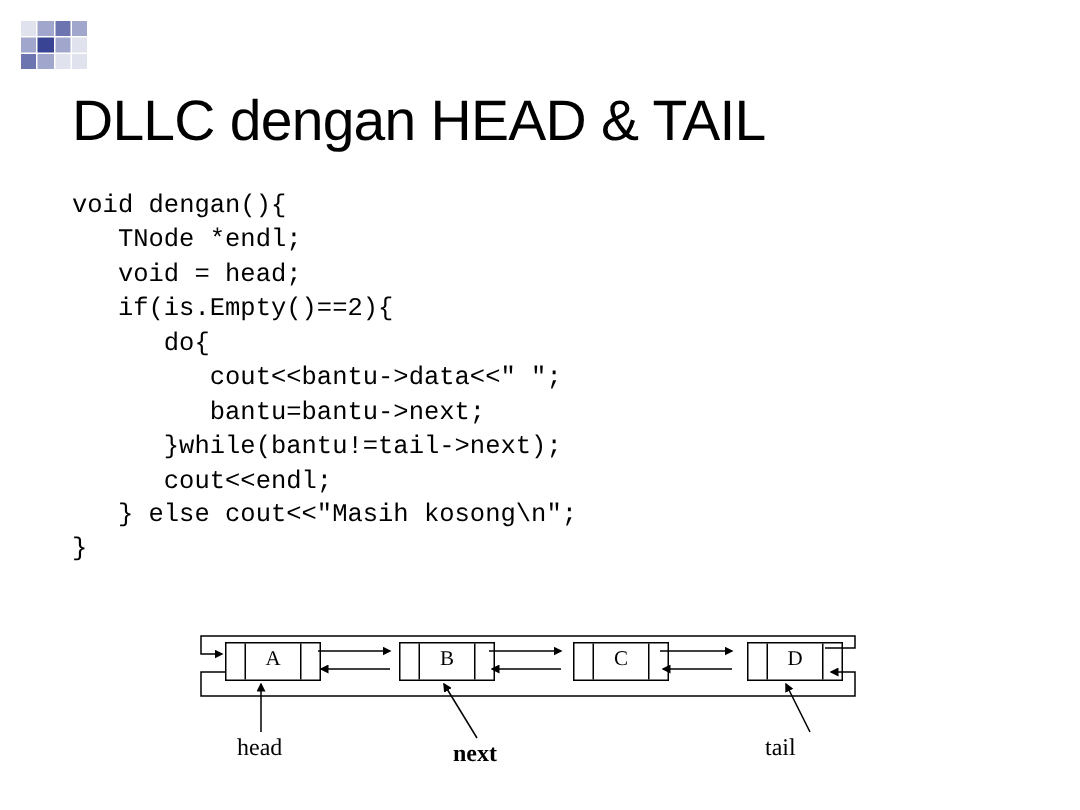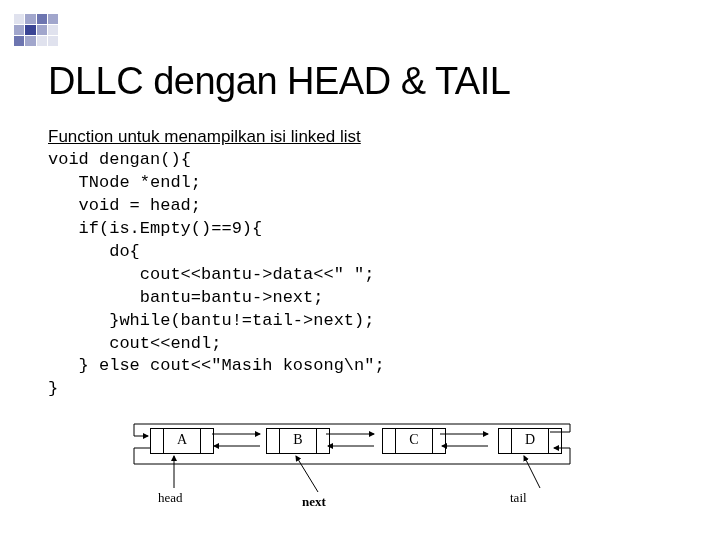--- a/index.html
+++ b/index.html
@@ -83,21 +83,21 @@
     position: relative;
     background: #fff;
   }
   .node .pp { width: 12px; border-right: 1px solid #000; }
   .node .dd { flex: 1; text-align: center; line-height: 22px; }
   .node .np { width: 12px; border-left: 1px solid #000; }
 
   .ptr-label {
     position: absolute;
     font-family: "Times New Roman", serif;
-    font-size: 13px;
+    font-size: 16px;
   }
 </style>
 </head>
 <body>
 
 <div class="slide">
 
   <div class="corner-accent">
     <span></span>
       <span class="d1"></span>
@@ -108,26 +108,25 @@
       <span class="d1"></span>
       <span></span>
     <span class="d2"></span>
       <span class="d1"></span>
       <span></span>
       <span></span>
   </div>
 
   <h1 class="title">DLLC dengan HEAD &amp; TAIL</h1>
 
-  <p class="subtitle">Function untuk menampilkan isi linked list</p>
 
   <div class="code-block"><span class="kw">void</span><span> dengan(){</span>
 <span>   TNode *endl;</span>
 <span>   void = head;</span>
-<span>   if(is.Empty()==9){</span>
+<span>   if(is.Empty()==2){</span>
 <span>      do{</span>
 <span>         cout&lt;&lt;bantu-&gt;data&lt;&lt;" ";</span>
 <span>         bantu=bantu-&gt;next;</span>
 <span>      }while(bantu!=tail-&gt;next);</span>
 <span>      cout&lt;&lt;endl;</span>
 <span>   } else cout&lt;&lt;"Masih kosong\n";</span>
 <span>}</span></div>
 
   <div class="diagram">
 

